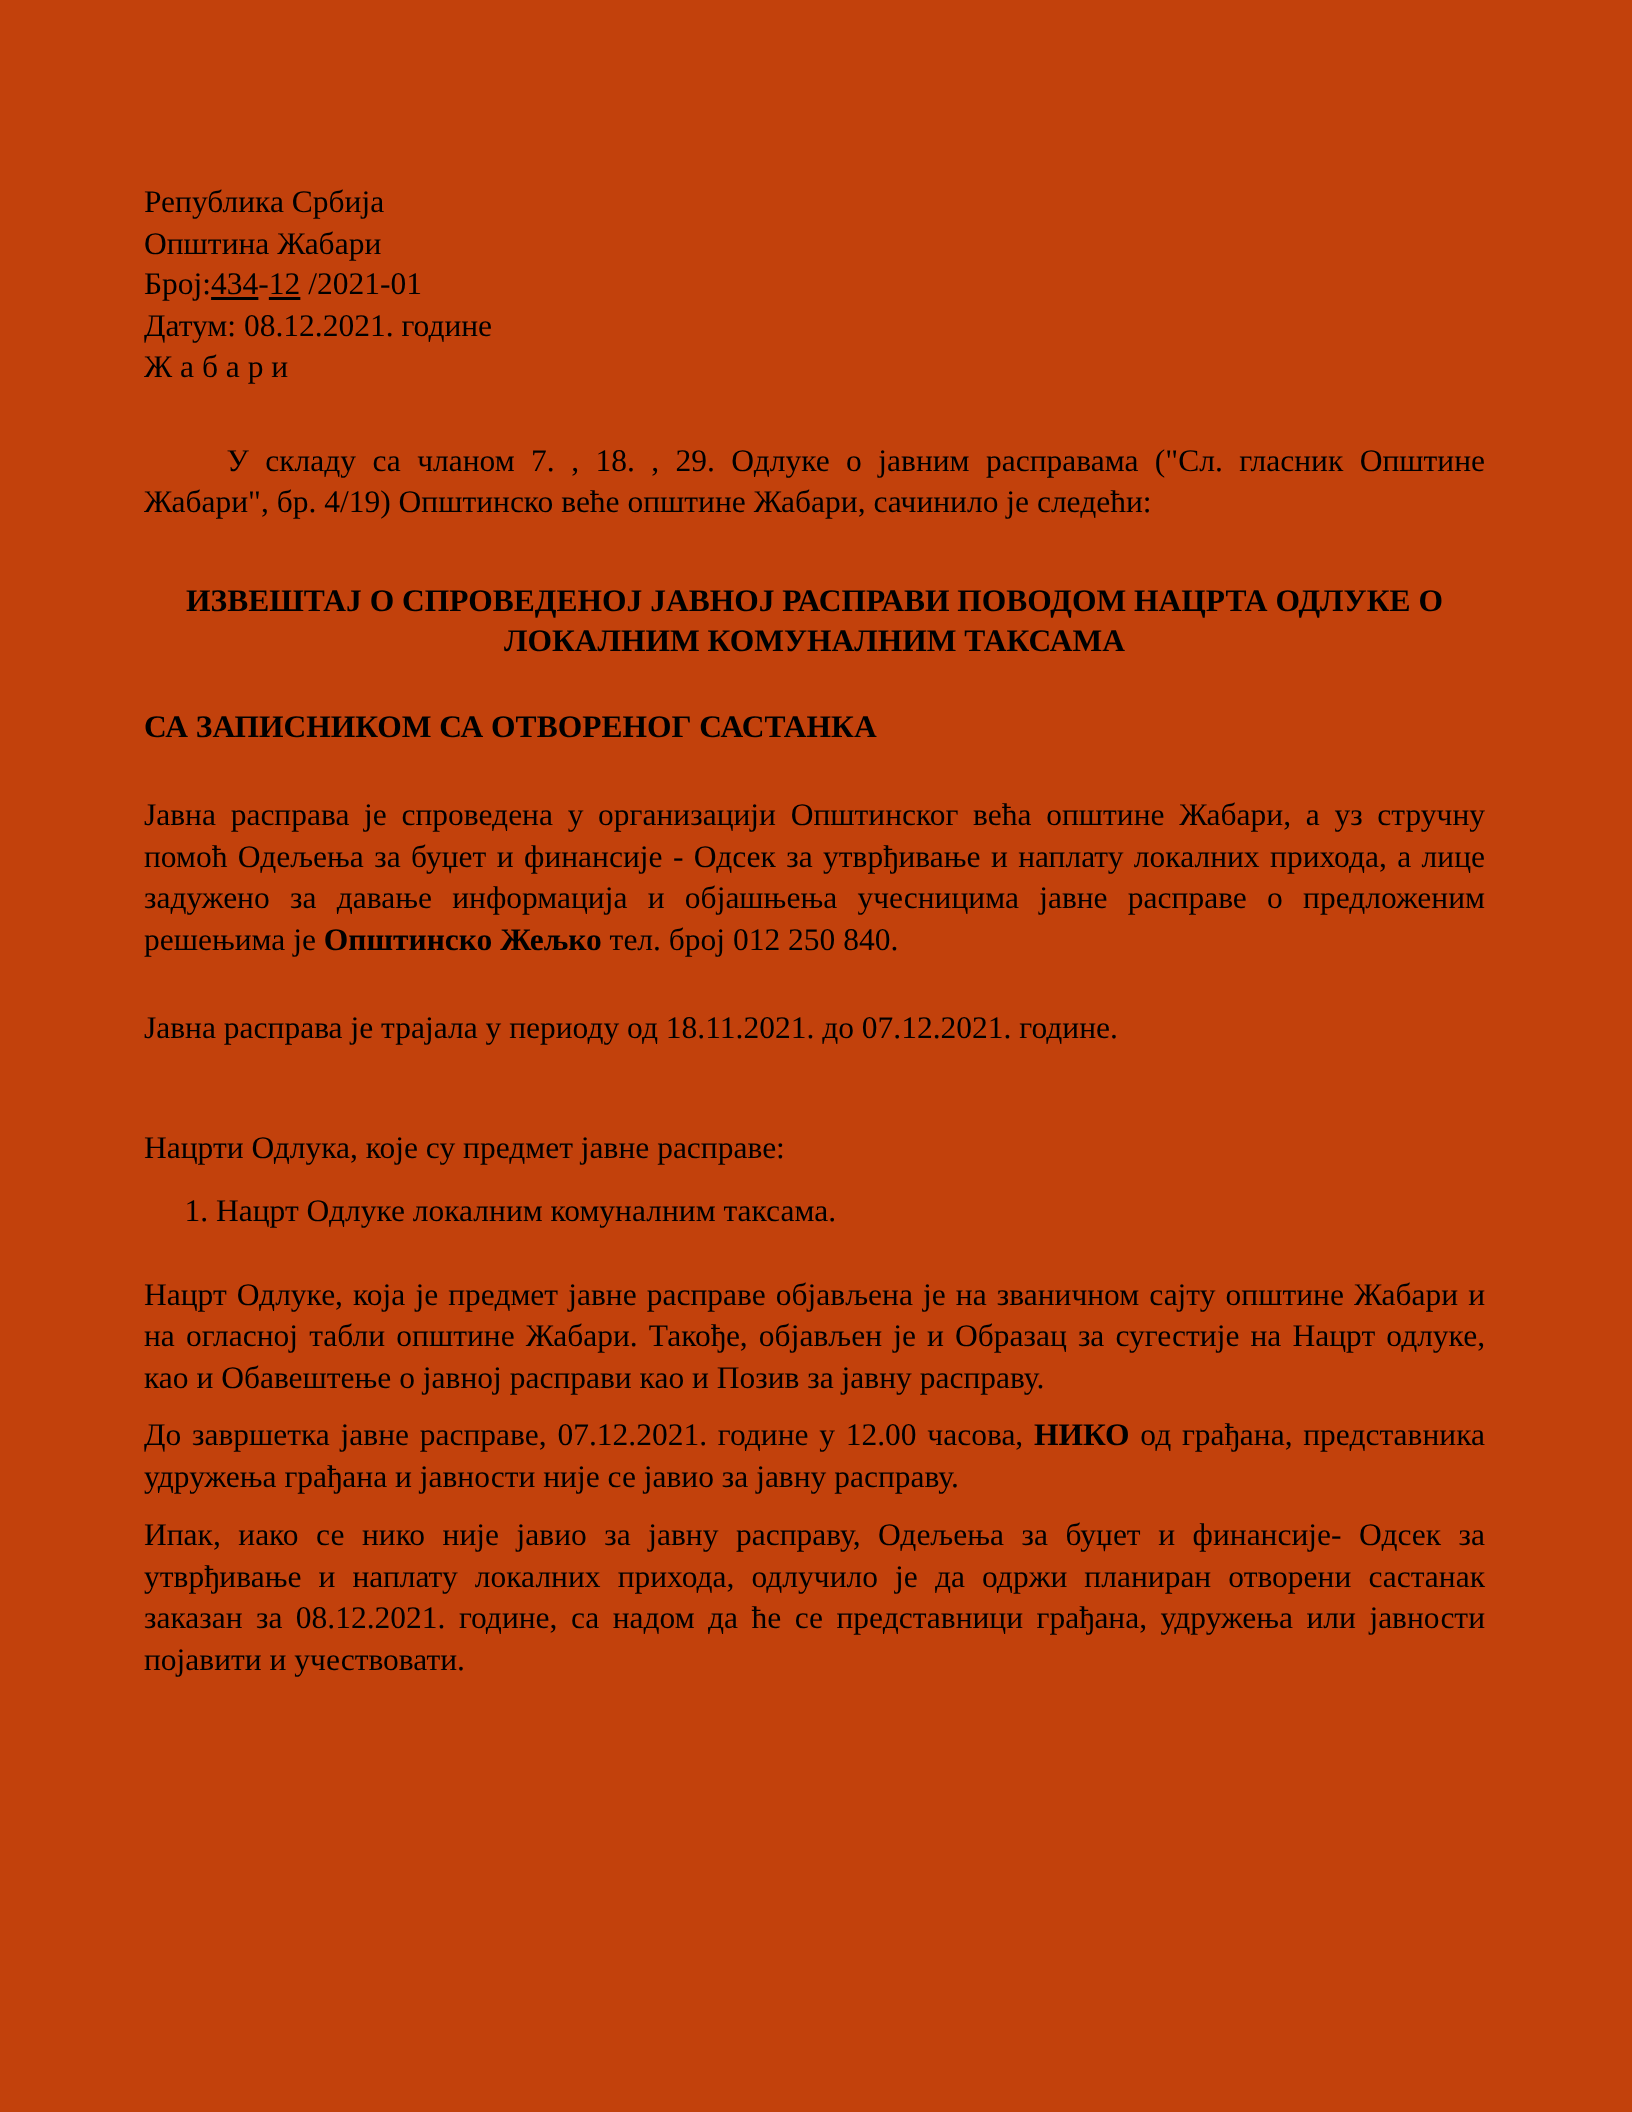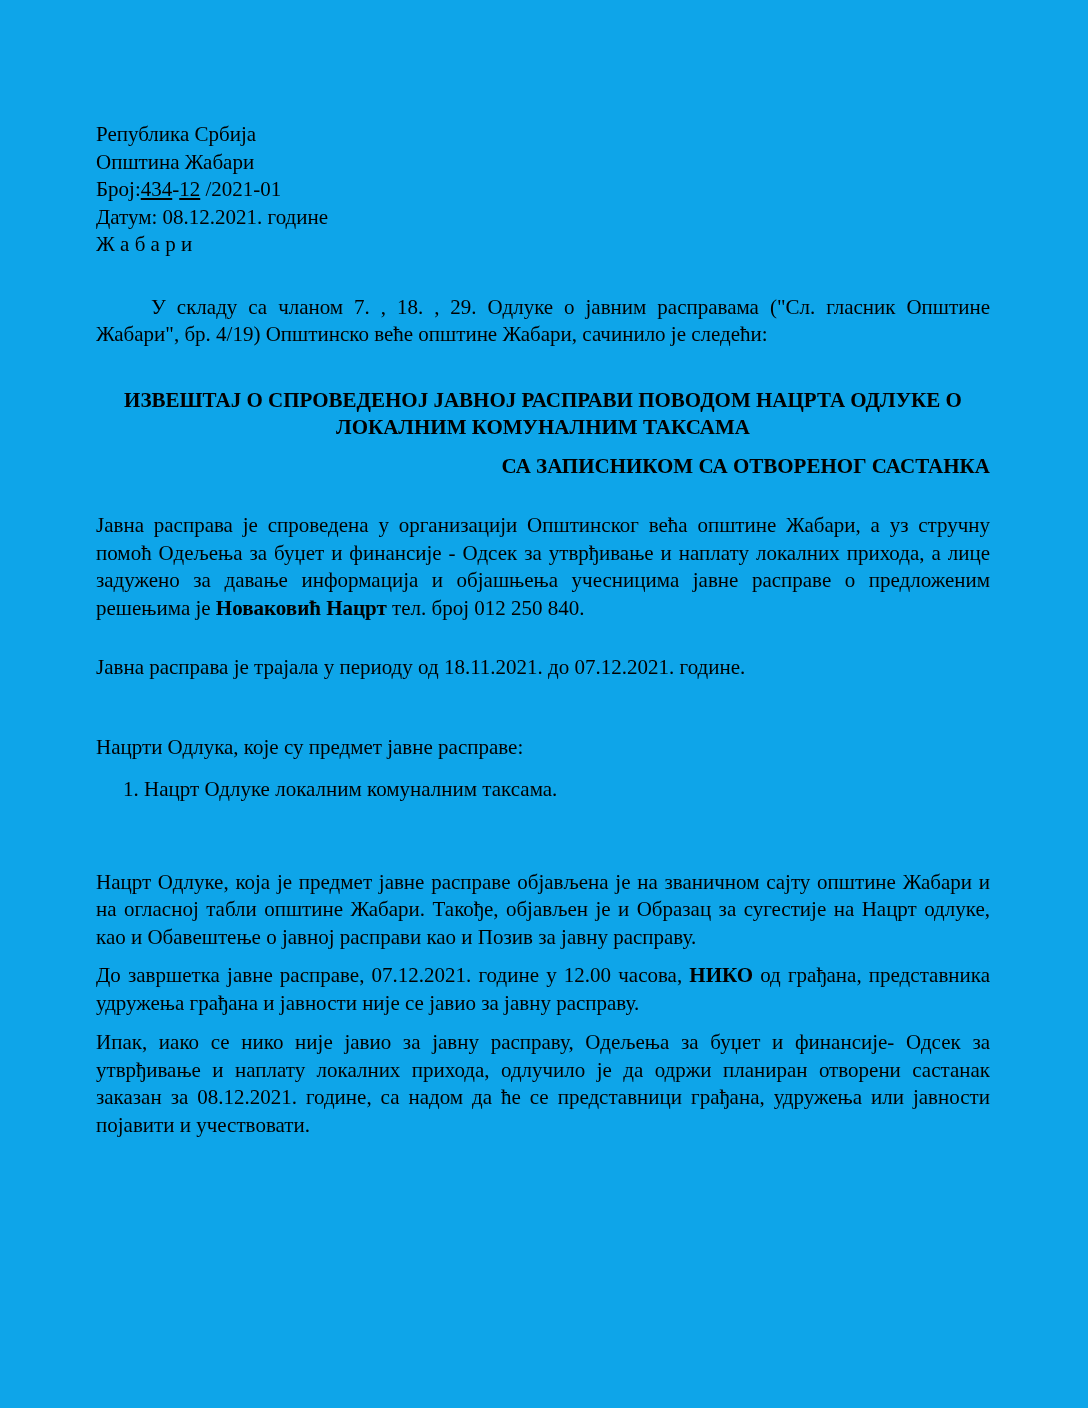--- a/index.html
+++ b/index.html
@@ -4,21 +4,21 @@
 <style>
   html, body {
     margin: 0;
     padding: 0;
     background: #ffffff;
   }
   .page {
     position: relative;
     width: 1088px;
     height: 1408px;
-    background: #0ea5e9;
+    background: #c2410c;
     box-sizing: border-box;
     padding: 121px 98px 0 96px;
     font-family: "Liberation Serif", "DejaVu Serif", serif;
     font-size: 21px;
     line-height: 27.5px;
     color: #000000;
     overflow: hidden;
   }
   .hdr p {
     margin: 0;
@@ -34,29 +34,29 @@
   .intro {
     margin-top: 35px;
     text-indent: 55px;
   }
   .title {
     margin-top: 38px;
     text-align: center;
     font-weight: bold;
   }
   .subtitle {
-    margin-top: 11px;
-    text-align: right;
+    margin-top: 29px;
+    text-align: left;
     font-weight: bold;
   }
   .p-org        { margin-top: 32px; }
   .p-duration   { margin-top: 32px; }
   .p-drafts     { margin-top: 52px; }
   .p-draft-item { margin-top: 15px; margin-left: 27px; }
-  .p-publish    { margin-top: 65px; }
+  .p-publish    { margin-top: 28px; }
   .p-none       { margin-top: 11px; }
   .p-meeting    { margin-top: 12px; }
   b { font-weight: bold; }
 </style>
 </head>
 <body>
 
 <div class="page">
 
   <div class="hdr">
@@ -66,21 +66,21 @@
     <p>Датум: 08.12.2021. године</p>
     <p>Ж а б а р и</p>
   </div>
 
   <p class="para intro">У складу са чланом 7. , 18. , 29. Одлуке о јавним расправама ("Сл. гласник Општине Жабари", бр. 4/19) Општинско веће општине Жабари, сачинило је следећи:</p>
 
   <p class="para title">ИЗВЕШТАЈ О СПРОВЕДЕНОЈ ЈАВНОЈ РАСПРАВИ ПОВОДОМ НАЦРТА ОДЛУКЕ О ЛОКАЛНИМ КОМУНАЛНИМ ТАКСАМА</p>
 
   <p class="para subtitle">СА ЗАПИСНИКОМ СА ОТВОРЕНОГ САСТАНКА</p>
 
-  <p class="para p-org"><span>Јавна расправа је спроведена у организацији Општинског већа општине Жабари, а уз стручну помоћ Одељења за буџет и финансије - Одсек за утврђивање и наплату локалних прихода, а лице задужено за давање информација и објашњења учесницима јавне расправе о предложеним решењима  је </span><b>Новаковић Нацрт</b><span> тел. број 012 250 840.</span></p>
+  <p class="para p-org"><span>Јавна расправа је спроведена у организацији Општинског већа општине Жабари, а уз стручну помоћ Одељења за буџет и финансије - Одсек за утврђивање и наплату локалних прихода, а лице задужено за давање информација и објашњења учесницима јавне расправе о предложеним решењима  је </span><b>Општинско Жељко</b><span> тел. број 012 250 840.</span></p>
 
   <p class="para p-duration">Јавна расправа је трајала у периоду од 18.11.2021. до 07.12.2021. године.</p>
 
   <p class="para p-drafts">Нацрти Одлука, које су предмет јавне расправе:</p>
 
   <p class="para p-draft-item">1. Нацрт Одлуке локалним комуналним таксама.</p>
 
   <p class="para p-publish">Нацрт Одлуке, која је предмет јавне расправе објављена је на званичном сајту општине Жабари и на огласној табли општине Жабари.  Такође, објављен је и Образац за сугестије на Нацрт одлуке, као и Обавештење о јавној расправи као и Позив за јавну расправу.</p>
 
   <p class="para p-none"><span>До завршетка јавне расправе, 07.12.2021. године у 12.00 часова, </span><b>НИКО</b><span> од грађана, представника удружења грађана и јавности није се јавио за јавну расправу.</span></p>

